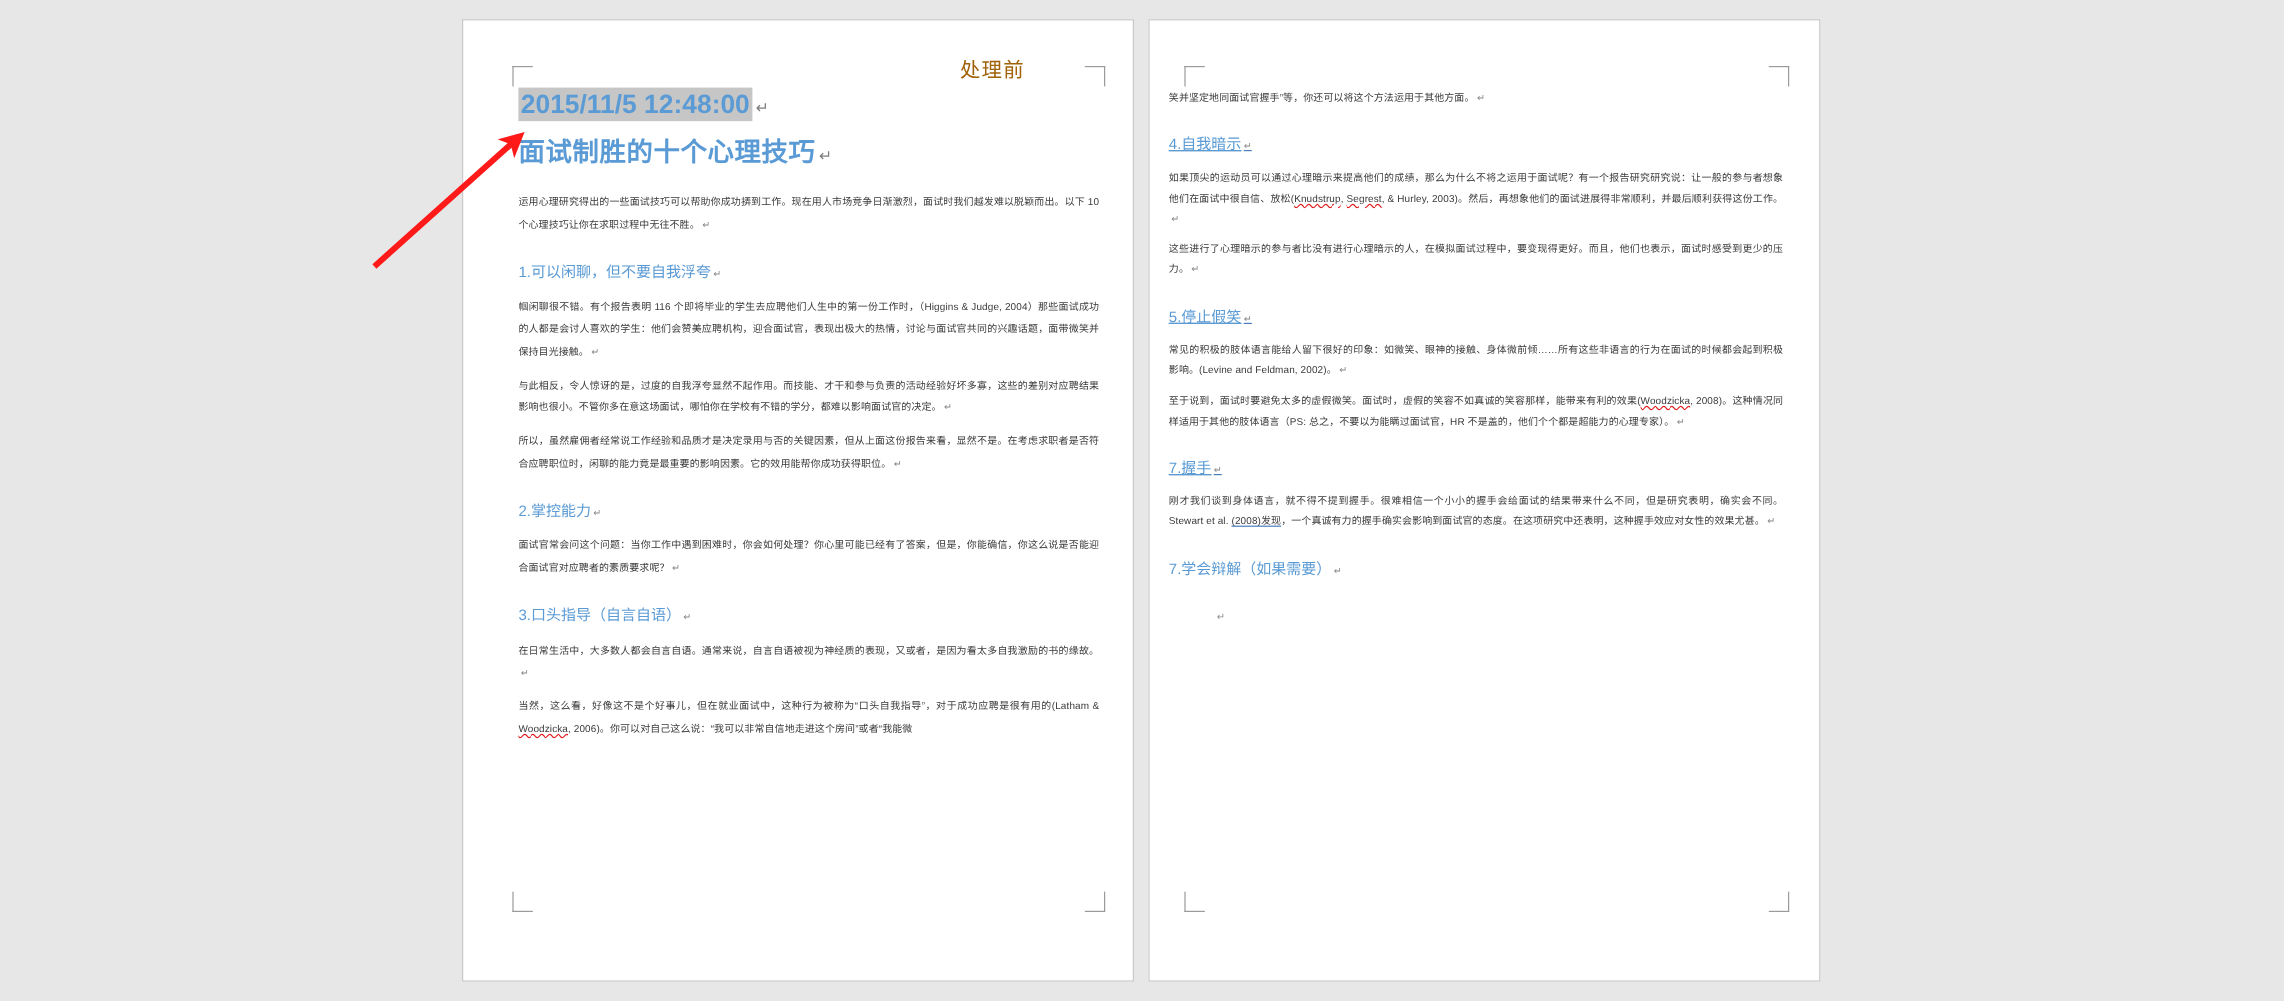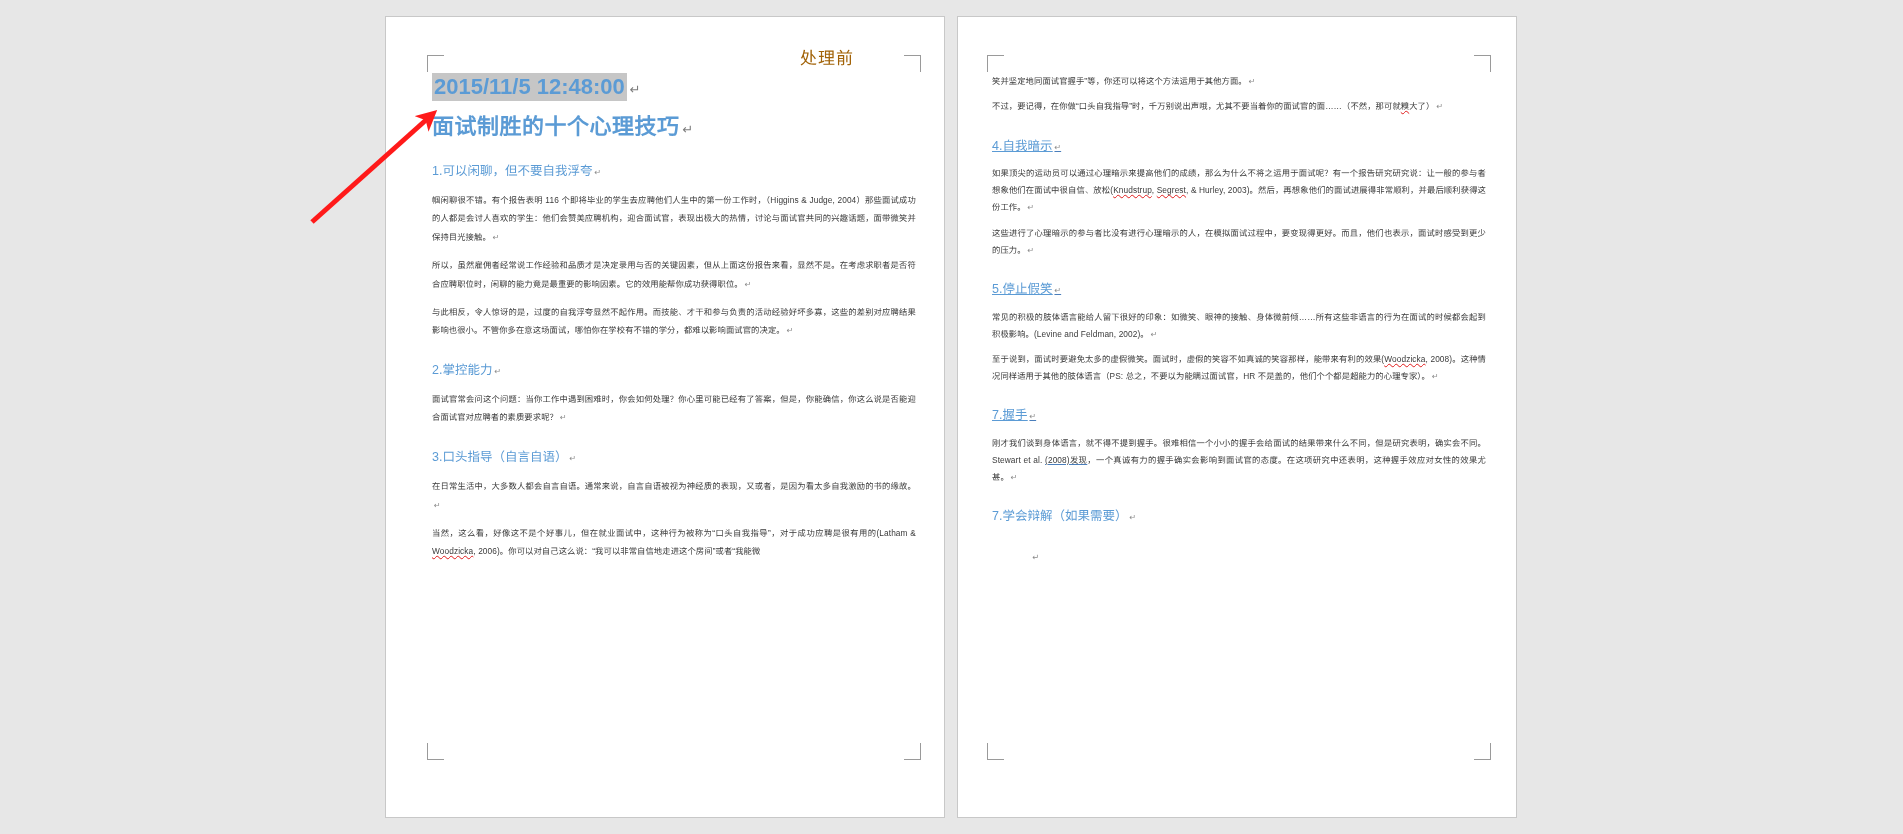--- a/index.html
+++ b/index.html
@@ -32,21 +32,21 @@
   }
   .page-left  { left: 385px;  width: 560px; height: 802px; }
   .page-right { left: 957px;  width: 560px; height: 802px; }
 
   .page-body {
     position: absolute;
     left: 46px;
     right: 28px;
     top: 56px;
   }
-  .page-right .page-body { left: 34px; right: 30px; top: 56px; }
+  .page-right .page-body { left: 16px; right: 30px; top: 56px; }
 
   
   .crop {
     position: absolute;
     width: 16px;
     height: 16px;
     pointer-events: none;
   }
   .crop.tl { border-left: 1px solid #9a9a9a; border-top: 1px solid #9a9a9a; }
   .crop.tr { border-right: 1px solid #9a9a9a; border-top: 1px solid #9a9a9a; }
@@ -161,44 +161,44 @@
     <span class="crop tr"></span>
     <span class="crop bl"></span>
     <span class="crop br"></span>
 
     <div class="page-body">
 
       <div class="doc-date"><span class="hl">2015/11/5 12:48:00</span><span class="pilcrow-big">↵</span></div>
 
       <div class="doc-title"><span>面试制胜的十个心理技巧</span><span class="pilcrow-big">↵</span></div>
 
+      <p class="body"><span>运用心理研究得出的一些面试技巧可以帮助你成功挵到工作。现在用人市场竞争日渐激烈，面试时我们越发难以脱颖而出。以下 10 个心理技巧让你在求职过程中无往不胜。</span><span class="pilcrow">↵</span></p>
 
       <h2 class="sec"><span class="sec-text">1.可以闲聊，但不要自我浮夸</span><span class="pilcrow">↵</span></h2>
       <p class="body"><span>帼闲聊很不错。有个报告表明 116 个即将毕业的学生去应聘他们人生中的第一份工作时，（Higgins &amp; Judge, 2004）那些面试成功的人都是会讨人喜欢的学生：他们会赞美应聘机构，迎合面试官，表现出极大的热情，讨论与面试官共同的兴趣话题，面带微笑并保持目光接触。</span><span class="pilcrow">↵</span></p>
+      <p class="body"><span>与此相反，令人惊讶的是，过度的自我浮夸显然不起作用。而技能、才干和参与负责的活动经验好坏多寡，这些的差别对应聘结果影响也很小。不管你多在意这场面试，哪怕你在学校有不错的学分，都难以影响面试官的决定。</span><span class="pilcrow">↵</span></p>
       <p class="body"><span>所以，虽然雇佣者经常说工作经验和品质才是决定录用与否的关键因素，但从上面这份报告来看，显然不是。在考虑求职者是否符合应聘职位时，闲聊的能力竟是最重要的影响因素。它的效用能帮你成功获得职位。</span><span class="pilcrow">↵</span></p>
-      <p class="body"><span>与此相反，令人惊讶的是，过度的自我浮夸显然不起作用。而技能、才干和参与负责的活动经验好坏多寡，这些的差别对应聘结果影响也很小。不管你多在意这场面试，哪怕你在学校有不错的学分，都难以影响面试官的决定。</span><span class="pilcrow">↵</span></p>
 
       <h2 class="sec"><span class="sec-text">2.掌控能力</span><span class="pilcrow">↵</span></h2>
       <p class="body"><span>面试官常会问这个问题：当你工作中遇到困难时，你会如何处理？你心里可能已经有了答案，但是，你能确信，你这么说是否能迎合面试官对应聘者的素质要求呢？</span><span class="pilcrow">↵</span></p>
 
       <h2 class="sec"><span class="sec-text">3.口头指导（自言自语）</span><span class="pilcrow">↵</span></h2>
       <p class="body"><span>在日常生活中，大多数人都会自言自语。通常来说，自言自语被视为神经质的表现，又或者，是因为看太多自我激励的书的缘故。</span><span class="pilcrow">↵</span></p>
       <p class="body"><span>当然，这么看，好像这不是个好事儿，但在就业面试中，这种行为被称为“口头自我指导”，对于成功应聘是很有用的(Latham &amp; <span class="sp">Woodzicka</span>, 2006)。你可以对自己这么说：“我可以非常自信地走进这个房间”或者“我能微</span></p>
     </div>
   </div>
 
   <div class="page page-right">
     <span class="crop tl"></span>
     <span class="crop tr"></span>
     <span class="crop bl"></span>
     <span class="crop br"></span>
 
     <div class="page-body">
       <p class="body"><span>笑并坚定地同面试官握手”等，你还可以将这个方法运用于其他方面。</span><span class="pilcrow">↵</span></p>
-      <p class="body"><span>不过，要记得，在你做“口头自我指导”时，千万别说出声哦，尤其不要当着你的面试官的面……（不然，那可就<span class="sp">糗</span>大了）</span><span class="pilcrow">↵</span></p>
 
       <h2 class="sec ul"><span class="sec-text">4.自我暗示</span><span class="pilcrow">↵</span></h2>
       <p class="body"><span>如果顶尖的运动员可以通过心理暗示来提高他们的成绩，那么为什么不将之运用于面试呢？有一个报告研究研究说：让一般的参与者想象他们在面试中很自信、放松(<span class="sp">Knudstrup</span>, <span class="sp">Segrest</span>, &amp; Hurley, 2003)。然后，再想象他们的面试进展得非常顺利，并最后顺利获得这份工作。</span><span class="pilcrow">↵</span></p>
       <p class="body"><span>这些进行了心理暗示的参与者比没有进行心理暗示的人，在模拟面试过程中，要变现得更好。而且，他们也表示，面试时感受到更少的压力。</span><span class="pilcrow">↵</span></p>
 
       <h2 class="sec ul"><span class="sec-text">5.停止假笑</span><span class="pilcrow">↵</span></h2>
       <p class="body"><span>常见的积极的肢体语言能给人留下很好的印象：如微笑、眼神的接触、身体微前倾……所有这些非语言的行为在面试的时候都会起到积极影响。(Levine and Feldman, 2002)。</span><span class="pilcrow">↵</span></p>
       <p class="body"><span>至于说到，面试时要避免太多的虚假微笑。面试时，虚假的笑容不如真诚的笑容那样，能带来有利的效果(<span class="sp">Woodzicka</span>, 2008)。这种情况同样适用于其他的肢体语言（PS: 总之，不要以为能瞒过面试官，HR 不是盖的，他们个个都是超能力的心理专家）。</span><span class="pilcrow">↵</span></p>
 
       <h2 class="sec ul"><span class="sec-text">7.握手</span><span class="pilcrow">↵</span></h2>

